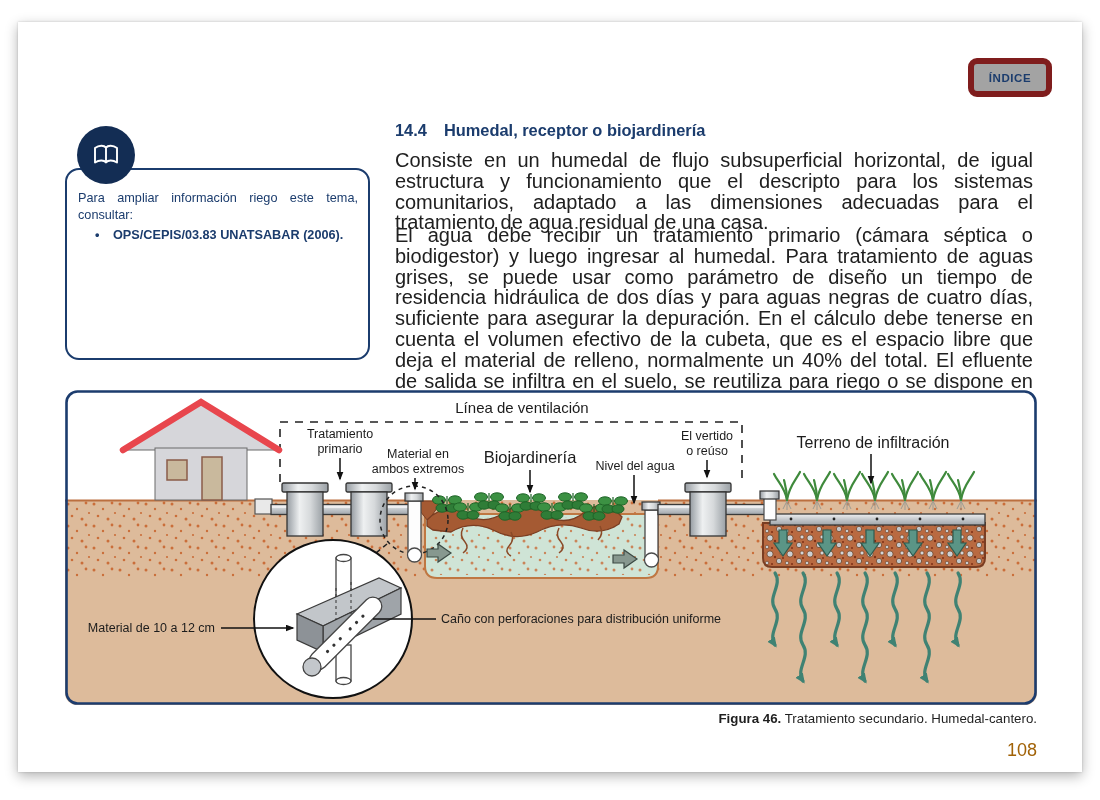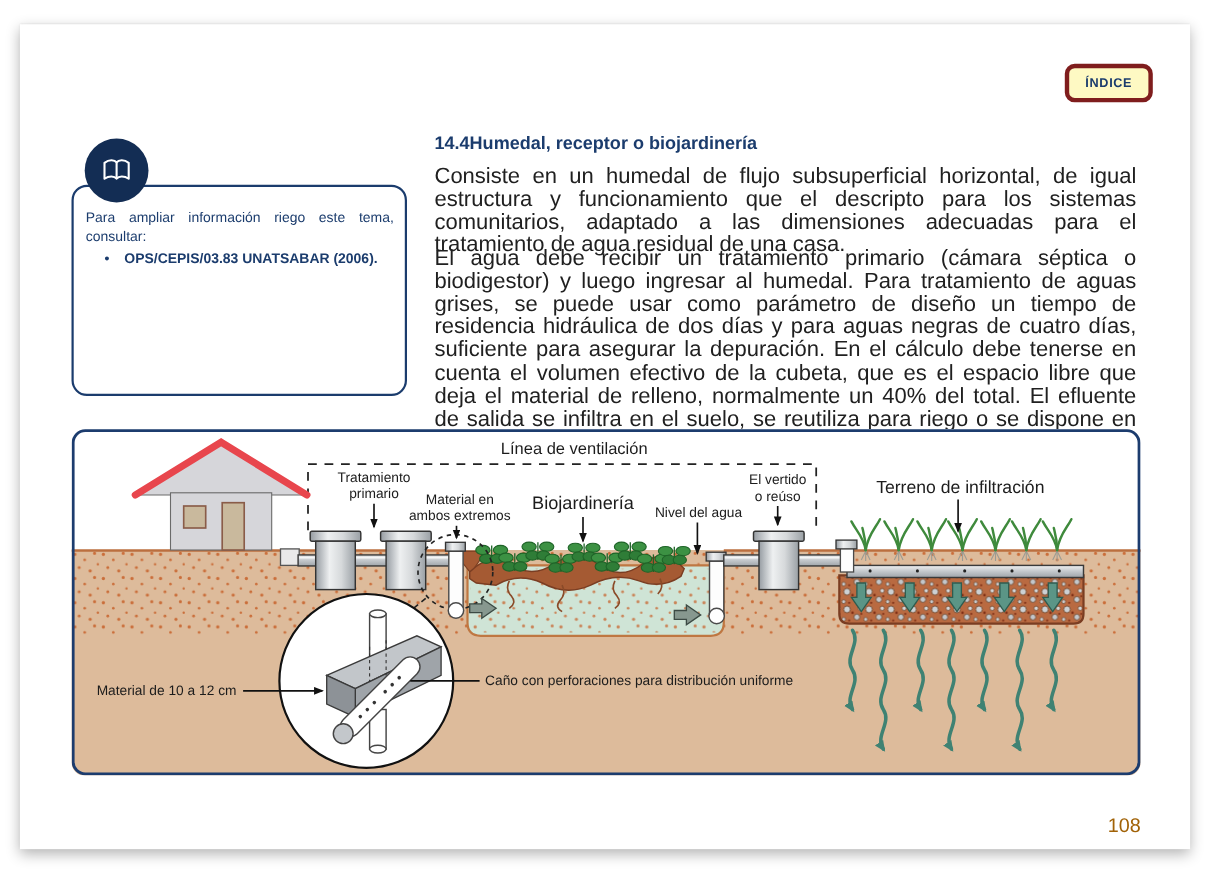--- a/index.html
+++ b/index.html
@@ -1,35 +1,35 @@
 <!DOCTYPE html>
 <html><head>
 <meta charset="utf-8">
 <style>
   html,body{margin:0;padding:0;background:#ffffff;font-family:"Liberation Sans",sans-serif;}
   .stage{position:relative;width:1100px;height:800px;background:#fff;overflow:hidden;}
   .page{position:absolute;left:18px;top:22px;width:1064px;height:750px;background:#ffffff;
         box-shadow:0 4px 12px rgba(0,0,0,.30),0 0 2px rgba(0,0,0,.18);}
   .hdr{position:absolute;left:47px;top:36px;font-size:10.8px;font-weight:bold;color:#1b3c6d;
        letter-spacing:.25px;}
-  .indice{position:absolute;left:950px;top:36px;width:72px;height:27px;border:4px solid #7f1d1d;
+  .indice{position:absolute;left:950px;top:36px;width:72px;height:27px;border:6px solid #7f1d1d;
        border-radius:9px;display:flex;align-items:center;justify-content:center;
-       font-size:11.5px;font-weight:bold;color:#1b3c6d;letter-spacing:.6px;background:#fef9c3;cursor:pointer;}
+       font-size:11.5px;font-weight:bold;color:#1b3c6d;letter-spacing:.6px;background:#a3a3a3;cursor:pointer;}
   .infobox{position:absolute;left:47px;top:146px;width:305px;height:192px;border:2px solid #1b3c6d;
        border-radius:14px;box-sizing:border-box;background:#fff;}
   .bookcircle{position:absolute;left:59px;top:104px;width:58px;height:58px;border-radius:50%;
        background:#132d54;display:flex;align-items:center;justify-content:center;z-index:3;}
   .info-intro{position:absolute;left:60px;top:168px;width:280px;font-size:12.7px;line-height:16.5px;
        color:#1b3c6d;text-align:justify;}
   .info-bullet{position:absolute;left:77px;top:206px;color:#1b3c6d;font-size:12.7px;font-weight:bold;}
   .info-ref{position:absolute;left:95px;top:206px;width:250px;font-size:12.7px;font-weight:bold;color:#1b3c6d;}
   .info-link{position:absolute;left:82px;top:228px;width:262px;font-size:12.6px;line-height:16.8px;
        color:#2e6db6;letter-spacing:.55px;white-space:pre-line;text-decoration:none;cursor:pointer;}
   .sec-head{position:absolute;left:377px;top:99px;font-size:16.4px;font-weight:bold;color:#1b3c6d;}
-  .sec-head .num{}
+  .sec-head .num{margin-right:17px;}
   .para{position:absolute;left:377px;width:638px;font-size:20px;line-height:20.8px;color:#202020;
        text-align:justify;}
   .p1{top:128px;}
   .p2{top:203px;}
   .fig{position:absolute;left:47px;top:368px;width:972px;height:315px;}
   .caption{position:absolute;right:45px;top:689px;font-size:13.3px;color:#1f1f1f;}
   .pagenum{position:absolute;right:45px;top:718px;font-size:18px;color:#a16207;}
   svg text{font-family:"Liberation Sans",sans-serif;fill:#1c1c1c;}
 </style>
 </head>
@@ -299,17 +299,18 @@
         <line x1="642" y1="70" x2="642" y2="87" stroke="#111" stroke-width="1.5" marker-end="url(#mArr)"></line>
 
         <text x="808" y="58" text-anchor="middle" font-size="16">Terreno de infiltración</text>
         <line x1="806" y1="64" x2="806" y2="93" stroke="#111" stroke-width="1.5" marker-end="url(#mArr)"></line>
       </g>
 
       <rect x="1.5" y="1.5" width="969" height="312" rx="11" fill="none" stroke="#1c3c6e" stroke-width="2.6"></rect>
     </svg>
     </div>
 
+    <div class="caption"><b>Figura 46.</b><span> Tratamiento secundario. Humedal-cantero.</span></div>
 
     <div class="pagenum">108</div>
 
   </div>
 </div>
 
 </body></html>

